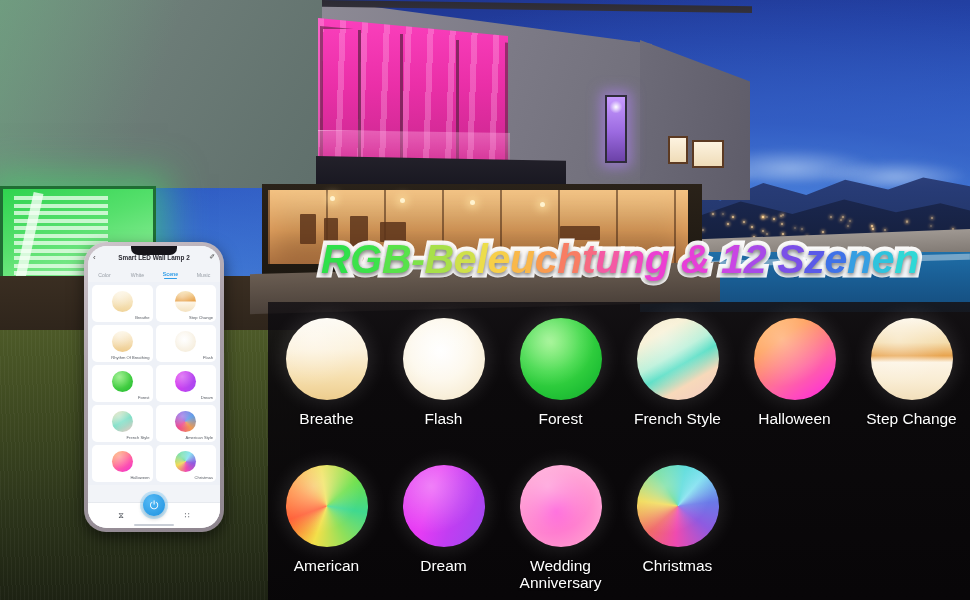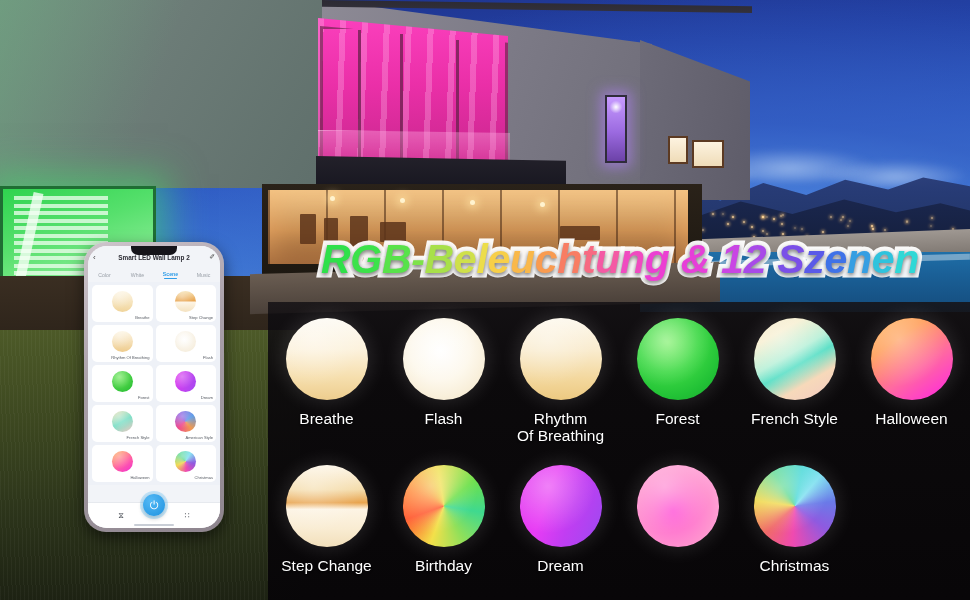--- a/index.html
+++ b/index.html
@@ -585,49 +585,46 @@
   <div class="scenes" id="scene-grid">
       <div class="scene">
         <div class="orb" style="background: linear-gradient(rgb(253, 250, 243) 0%, rgb(252, 242, 221) 38%, rgb(246, 223, 174) 72%, rgb(237, 205, 142) 100%);"></div>
         <div class="scene-label">Breathe</div>
       </div>
       <div class="scene">
         <div class="orb" style="background: radial-gradient(circle at 46% 40%, rgb(255, 255, 255) 0%, rgb(253, 248, 236) 45%, rgb(247, 236, 212) 78%, rgb(239, 224, 194) 100%);"></div>
         <div class="scene-label">Flash</div>
       </div>
       <div class="scene">
-        <div class="orb" style="background: linear-gradient(rgb(253, 248, 236) 0%, rgb(249, 235, 205) 40%, rgb(243, 215, 156) 75%, rgb(236, 201, 129) 100%);"></div>
-        <div class="scene-label">Rhythm<br>Of Breathing</div>
-      </div>
-      <div class="scene">
         <div class="orb" style="background: radial-gradient(circle at 38% 30%, rgb(126, 240, 106) 0%, rgb(62, 217, 69) 38%, rgb(34, 194, 54) 70%, rgb(24, 165, 44) 100%);"></div>
         <div class="scene-label">Forest</div>
       </div>
       <div class="scene">
         <div class="orb" style="background: linear-gradient(150deg, rgb(243, 231, 198) 0%, rgb(247, 239, 208) 22%, rgb(184, 240, 216) 44%, rgb(95, 224, 200) 56%, rgb(247, 217, 186) 74%, rgb(242, 201, 194) 100%);"></div>
         <div class="scene-label">French Style</div>
       </div>
       <div class="scene">
         <div class="orb" style="background: linear-gradient(145deg, rgb(255, 180, 90) 0%, rgb(255, 154, 82) 28%, rgb(255, 106, 160) 60%, rgb(255, 60, 203) 85%, rgb(240, 47, 210) 100%);"></div>
         <div class="scene-label">Halloween</div>
       </div>
       <div class="scene">
         <div class="orb" style="background: linear-gradient(rgb(253, 246, 232) 0%, rgb(244, 220, 171) 30%, rgb(232, 164, 79) 46%, rgb(253, 244, 228) 54%, rgb(249, 236, 210) 78%, rgb(242, 223, 187) 100%);"></div>
         <div class="scene-label">Step Change</div>
       </div>
       <div class="scene">
         <div class="orb" style="background: conic-gradient(from 200deg, rgb(243, 224, 74) 0%, rgb(255, 90, 47) 14%, rgb(255, 138, 58) 26%, rgb(240, 224, 80) 42%, rgb(110, 224, 74) 58%, rgb(63, 217, 143) 72%, rgb(143, 224, 90) 86%, rgb(243, 224, 74) 100%);"></div>
-        <div class="scene-label">Birthday</div>
+        <div class="scene-label">American</div>
       </div>
       <div class="scene">
         <div class="orb" style="background: linear-gradient(110deg, rgb(226, 59, 240) 0%, rgb(232, 60, 245) 35%, rgb(194, 61, 242) 62%, rgb(155, 74, 240) 100%);"></div>
         <div class="scene-label">Dream</div>
       </div>
       <div class="scene">
         <div class="orb" style="background: radial-gradient(circle at 44% 56%, rgb(255, 90, 216) 0%, rgb(255, 122, 208) 30%, rgb(255, 146, 207) 58%, rgb(255, 168, 216) 80%, rgb(255, 184, 224) 100%);"></div>
+        <div class="scene-label">Wedding<br>Anniversary</div>
       </div>
       <div class="scene">
         <div class="orb" style="background: conic-gradient(from 40deg, rgb(126, 224, 240) 0%, rgb(106, 122, 232) 12%, rgb(143, 90, 224) 24%, rgb(239, 74, 176) 40%, rgb(240, 106, 106) 52%, rgb(240, 216, 74) 66%, rgb(90, 216, 143) 80%, rgb(74, 216, 216) 92%, rgb(126, 224, 240) 100%);"></div>
         <div class="scene-label">Christmas</div>
       </div>
     </div>
 
 </div>
 
 </body></html>

